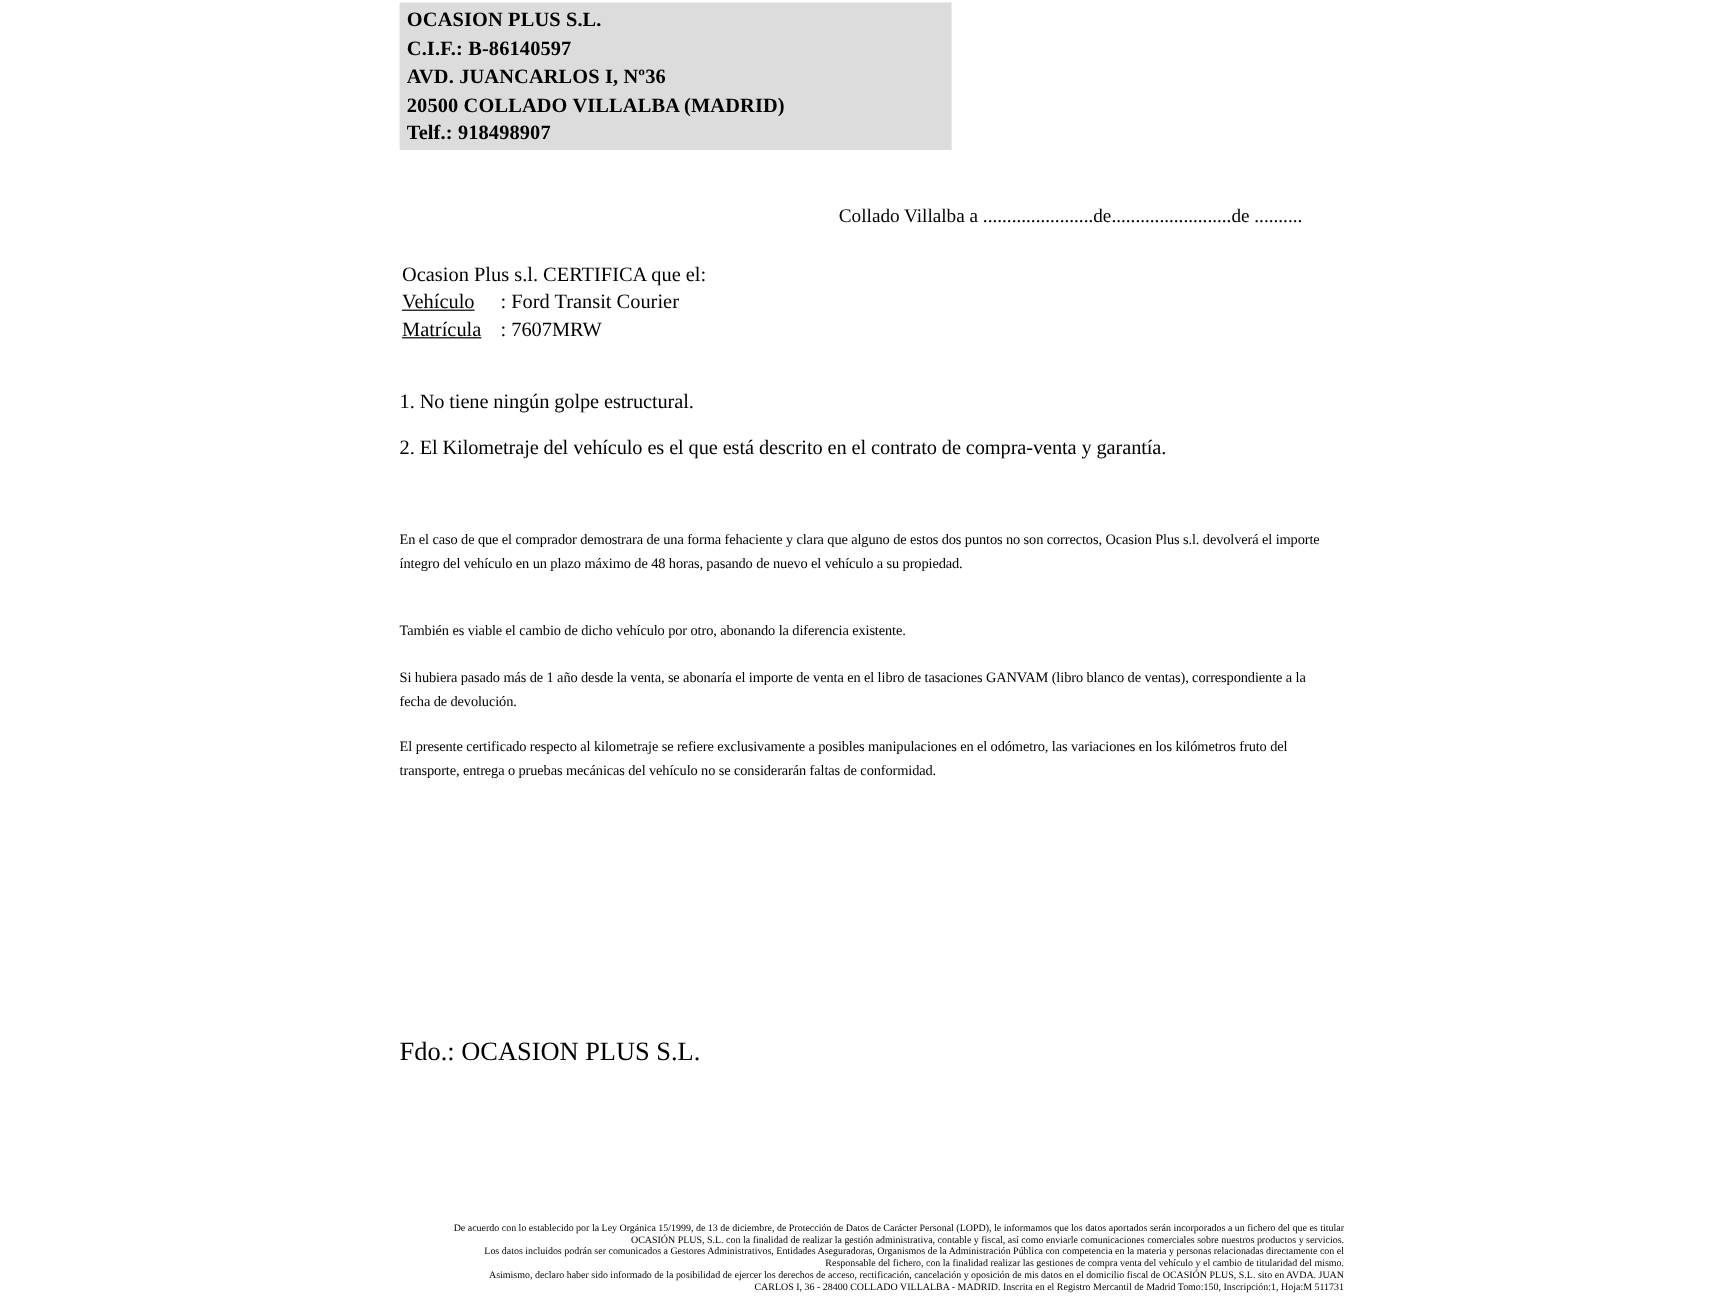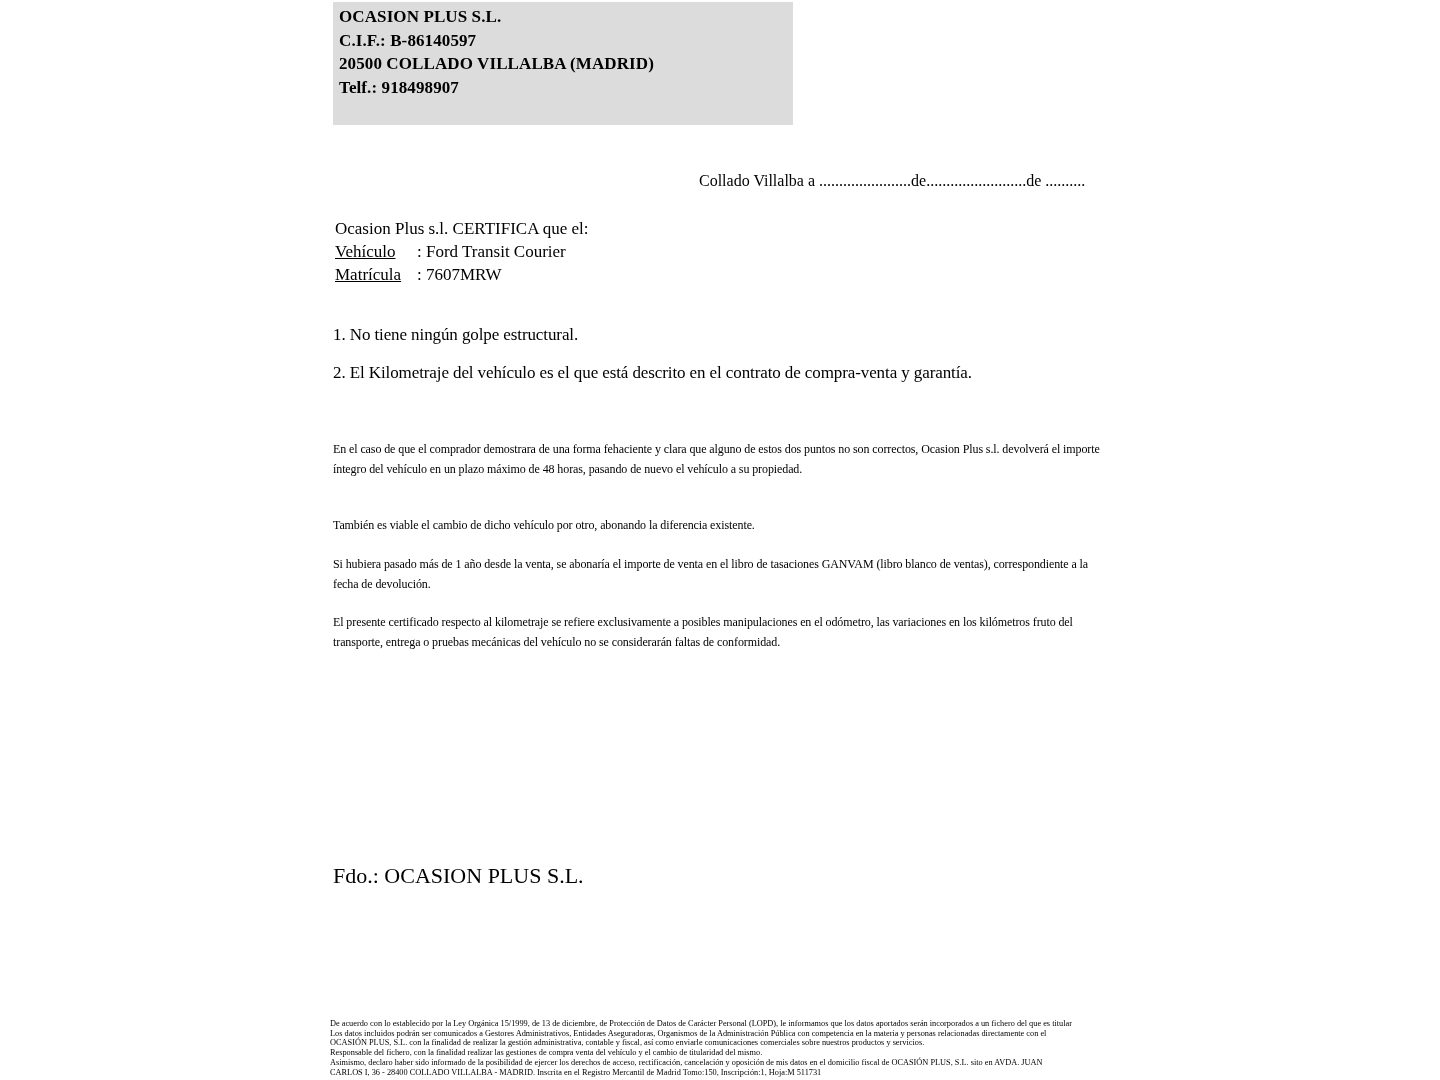--- a/index.html
+++ b/index.html
@@ -56,36 +56,37 @@
   .para-1 { top: 440px; }
   .para-2 { top: 516px; }
   .para-3 { top: 555px; }
   .para-4 { top: 613px; }
 
   .signature {
     position: absolute; left: 333px; top: 863px;
     font-size: 22px; white-space: nowrap;
   }
 
-  .legal-footer { position: absolute; left: 330px; top: 1019px; width: 790px; }
+  .legal-footer { position: absolute; left: 330px; top: 1019px; width: 790px; text-align: right; }
   .legal-footer .lline {
     font-size: 8.3px;
     line-height: 9.7px;
     white-space: nowrap;
     letter-spacing: 0;
   }
 </style>
 </head>
 <body>
 
 <div class="page">
 
   <div class="header-box">
     <div class="hline">OCASION PLUS S.L.</div>
     <div class="hline">C.I.F.: B-86140597</div>
+    <div class="hline">AVD. JUANCARLOS I, Nº36</div>
     <div class="hline">20500 COLLADO VILLALBA (MADRID)</div>
     <div class="hline">Telf.: 918498907</div>
   </div>
 
   <div class="date-line">Collado Villalba a .......................de.........................de ..........</div>
 
   <div class="cert-block">
     <div class="cert-intro">Ocasion Plus s.l. CERTIFICA que el:</div>
     <div class="cert-row">
       <span class="cert-label">Vehículo</span><span class="cert-sep">: </span><span class="cert-value">Ford Transit Courier</span>
@@ -100,20 +101,20 @@
 
   <div class="para para-1">En el caso de que el comprador demostrara de una forma fehaciente y clara que alguno de estos dos puntos no son correctos, Ocasion Plus s.l. devolverá el importe íntegro del vehículo en un plazo máximo de 48 horas, pasando de nuevo el vehículo a su propiedad.</div>
   <div class="para para-2">También es viable el cambio de dicho vehículo por otro, abonando la diferencia existente.</div>
   <div class="para para-3">Si hubiera pasado más de 1 año desde la venta, se abonaría el importe de venta en el libro de tasaciones GANVAM (libro blanco de ventas), correspondiente a la fecha de devolución.</div>
   <div class="para para-4">El presente certificado respecto al kilometraje se refiere exclusivamente a posibles manipulaciones en el odómetro, las variaciones en los kilómetros fruto del transporte, entrega o pruebas mecánicas del vehículo no se considerarán faltas de conformidad.</div>
 
   <div class="signature">Fdo.: OCASION PLUS S.L.</div>
 
   <div class="legal-footer">
     <div class="lline">De acuerdo con lo establecido por la Ley Orgánica 15/1999, de 13 de diciembre, de Protección de Datos de Carácter Personal (LOPD), le informamos que los datos aportados serán incorporados a un fichero del que es titular</div>
+    <div class="lline">OCASIÓN PLUS, S.L. con la finalidad de realizar la gestión administrativa, contable y fiscal, así como enviarle comunicaciones comerciales sobre nuestros productos y servicios.</div>
     <div class="lline">Los datos incluidos podrán ser comunicados a Gestores Administrativos, Entidades Aseguradoras, Organismos de la Administración Pública con competencia en la materia y personas relacionadas directamente con el</div>
-    <div class="lline">OCASIÓN PLUS, S.L. con la finalidad de realizar la gestión administrativa, contable y fiscal, así como enviarle comunicaciones comerciales sobre nuestros productos y servicios.</div>
     <div class="lline">Responsable del fichero, con la finalidad realizar las gestiones de compra venta del vehículo y el cambio de titularidad del mismo.</div>
     <div class="lline">Asimismo, declaro haber sido informado de la posibilidad de ejercer los derechos de acceso, rectificación, cancelación y oposición de mis datos en el domicilio fiscal de OCASIÓN PLUS, S.L. sito en AVDA. JUAN</div>
     <div class="lline">CARLOS I, 36 - 28400 COLLADO VILLALBA - MADRID. Inscrita en el Registro Mercantil de Madrid Tomo:150, Inscripción:1, Hoja:M 511731</div>
   </div>
 
 </div>
 
 </body></html>

